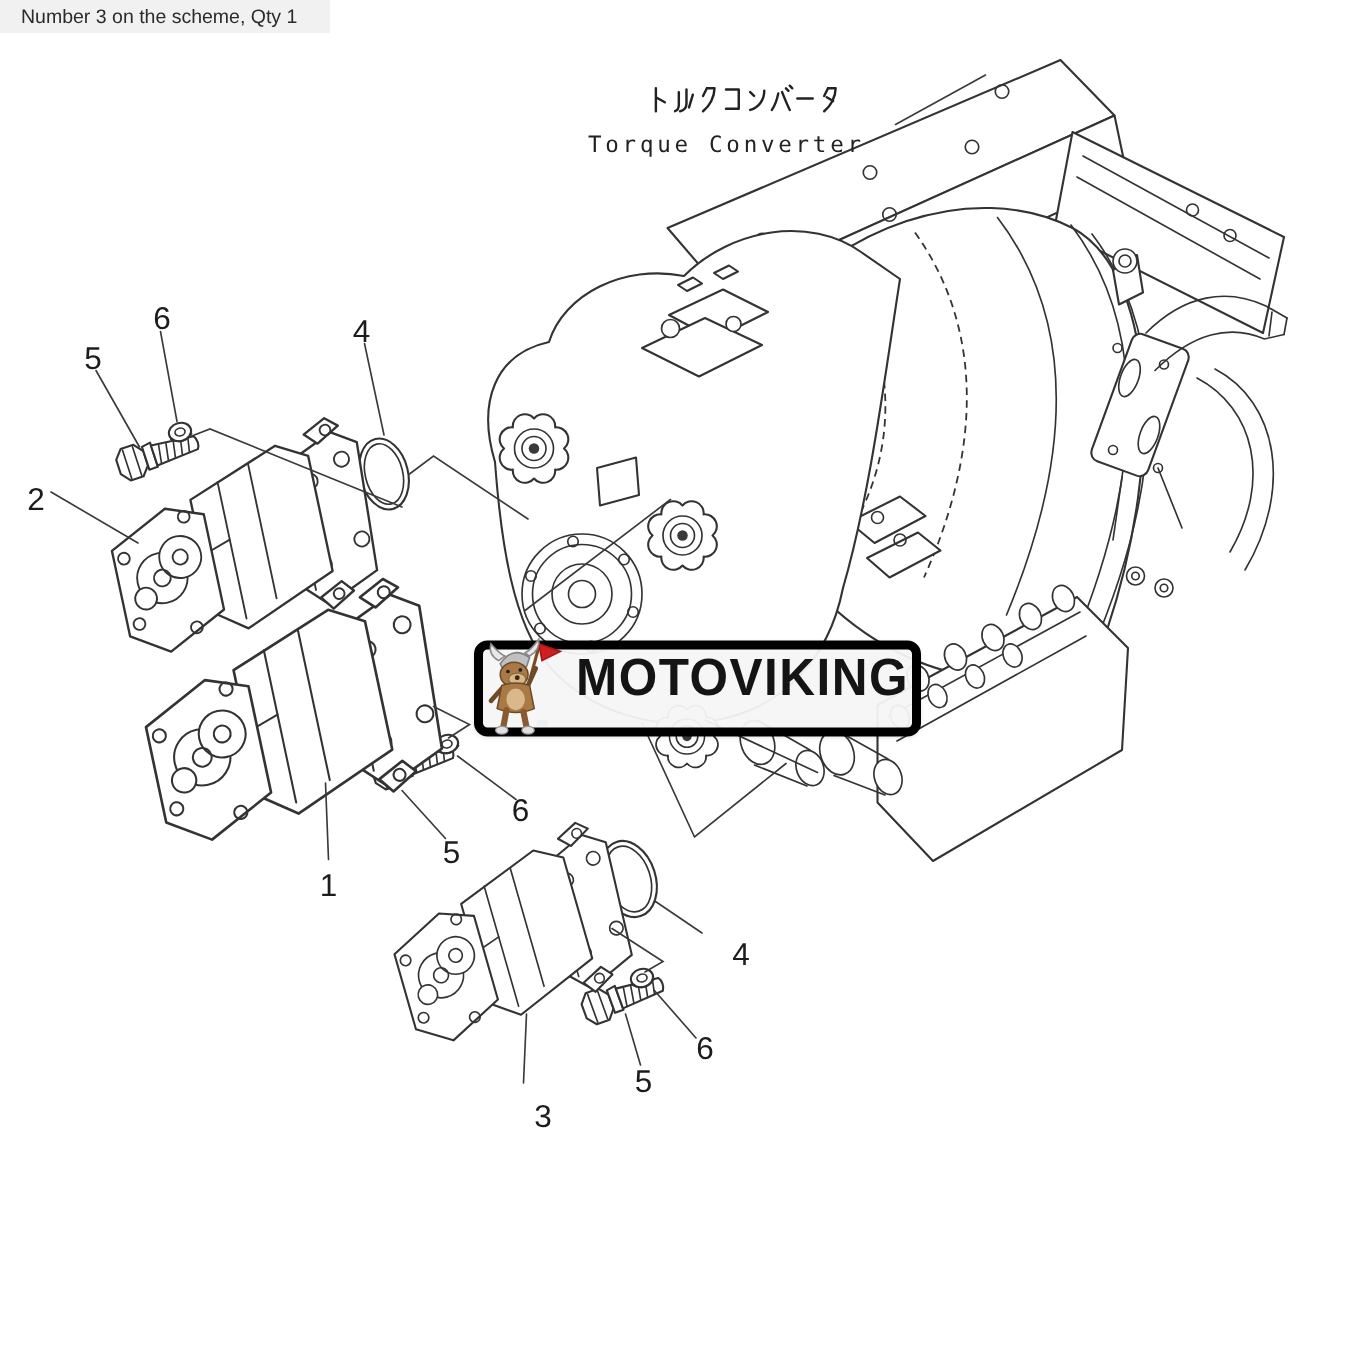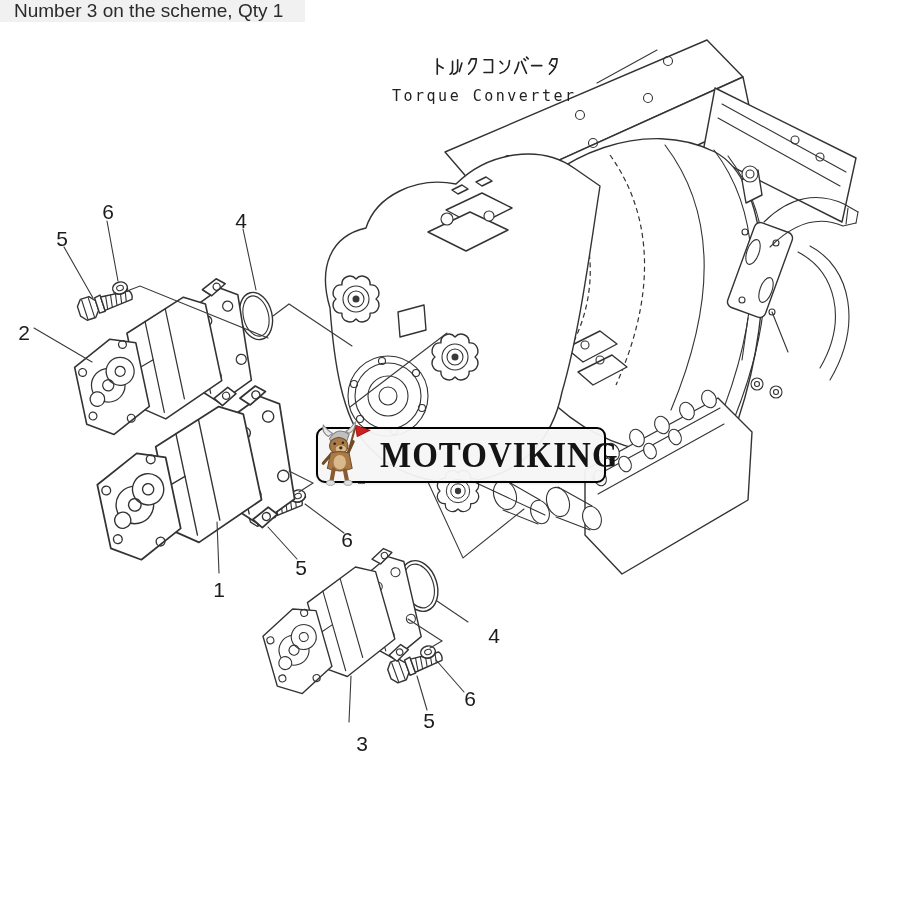--- a/index.html
+++ b/index.html
@@ -1,34 +1,34 @@
 <!DOCTYPE html>
 <html><head>
 <meta charset="utf-8">
 <style>
   html,body{margin:0;padding:0;background:#fff;}
   .stage{position:relative;width:900px;height:900px;background:#fff;overflow:hidden;
          font-family:"Liberation Sans",sans-serif;}
   .caption{position:absolute;left:0;top:0;height:22px;line-height:22px;
-           background:#f1f1f1;color:#2b2b2b;font-size:19px;
+           background:#f1f1f1;color:#2b2b2b;font-size:13px;
            padding:0 22px 0 14px;white-space:nowrap;}
   
   .w  {fill:#ffffff;stroke:#333;stroke-width:1.4;stroke-linejoin:round;}
   .w2 {fill:#ffffff;stroke:#333;stroke-width:1.1;stroke-linejoin:round;}
   .o  {fill:none;stroke:#333;stroke-width:1.1;stroke-linecap:round;}
   .lead{fill:none;stroke:#3a3a3a;stroke-width:1.1;stroke-linecap:round;}
   .rib {fill:none;stroke:#333;stroke-width:1.2;stroke-dasharray:5 3.5;}
   .callout{font-family:"Liberation Sans",sans-serif;font-size:21px;fill:#1c1c1c;}
   .en-label{font-family:"DejaVu Sans Mono",monospace;font-size:15px;
             letter-spacing:2.5px;fill:#222;}
   .jp{stroke:#222;stroke-width:1.9;fill:none;stroke-linecap:round;stroke-linejoin:round;}
   
   .wm{position:absolute;left:316px;top:427px;width:286px;height:52px;
-      background:rgba(245,245,245,.95);border:2px solid #000000;border-radius:9px;
-      box-shadow:0 1px 3px rgba(0,0,0,.10);display:flex;align-items:center;z-index:5;font-family:Liberation Serif, serif;}
+      background:rgba(245,245,245,.95);border:6px solid #000000;border-radius:9px;
+      box-shadow:0 1px 3px rgba(0,0,0,.10);display:flex;z-index:5;}
   .wm-text{font-weight:bold;font-size:33px;letter-spacing:1px;color:#141414;
            margin-left:62px;transform:scaleY(1.06);white-space:nowrap;}
   .wm-mascot{position:absolute;left:0px;top:-8px;width:58px;height:68px;}
 </style>
 </head>
 <body>
 
 <div class="stage">
 
 <svg width="900" height="900" viewBox="0 0 900 900">

